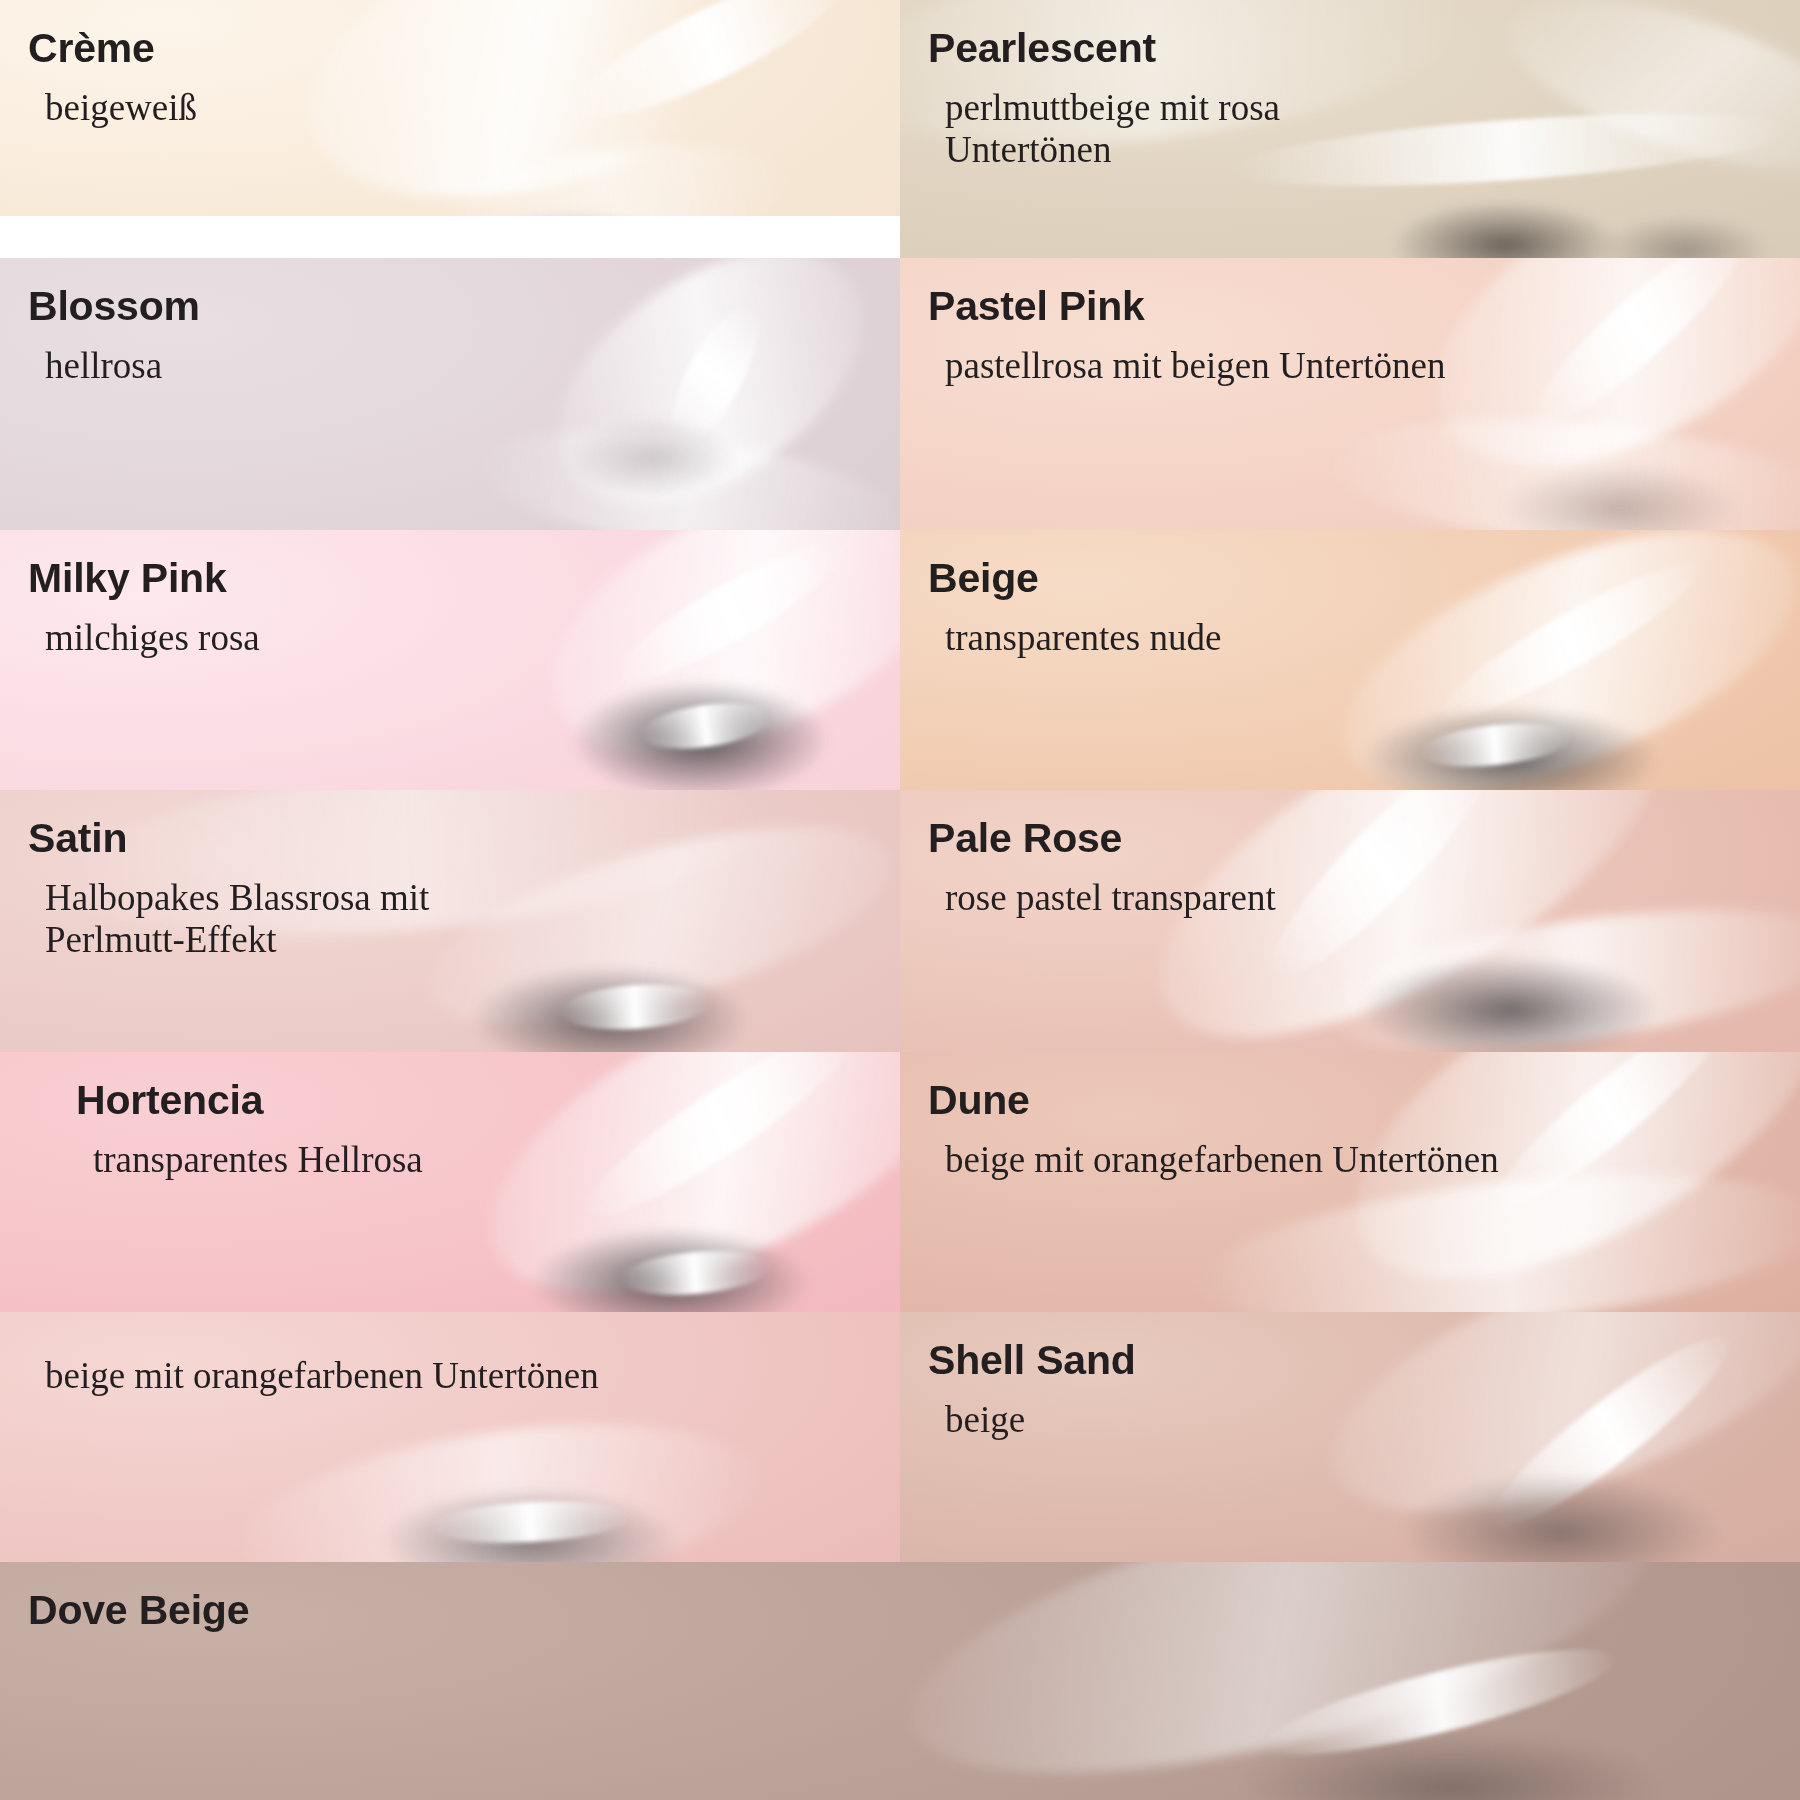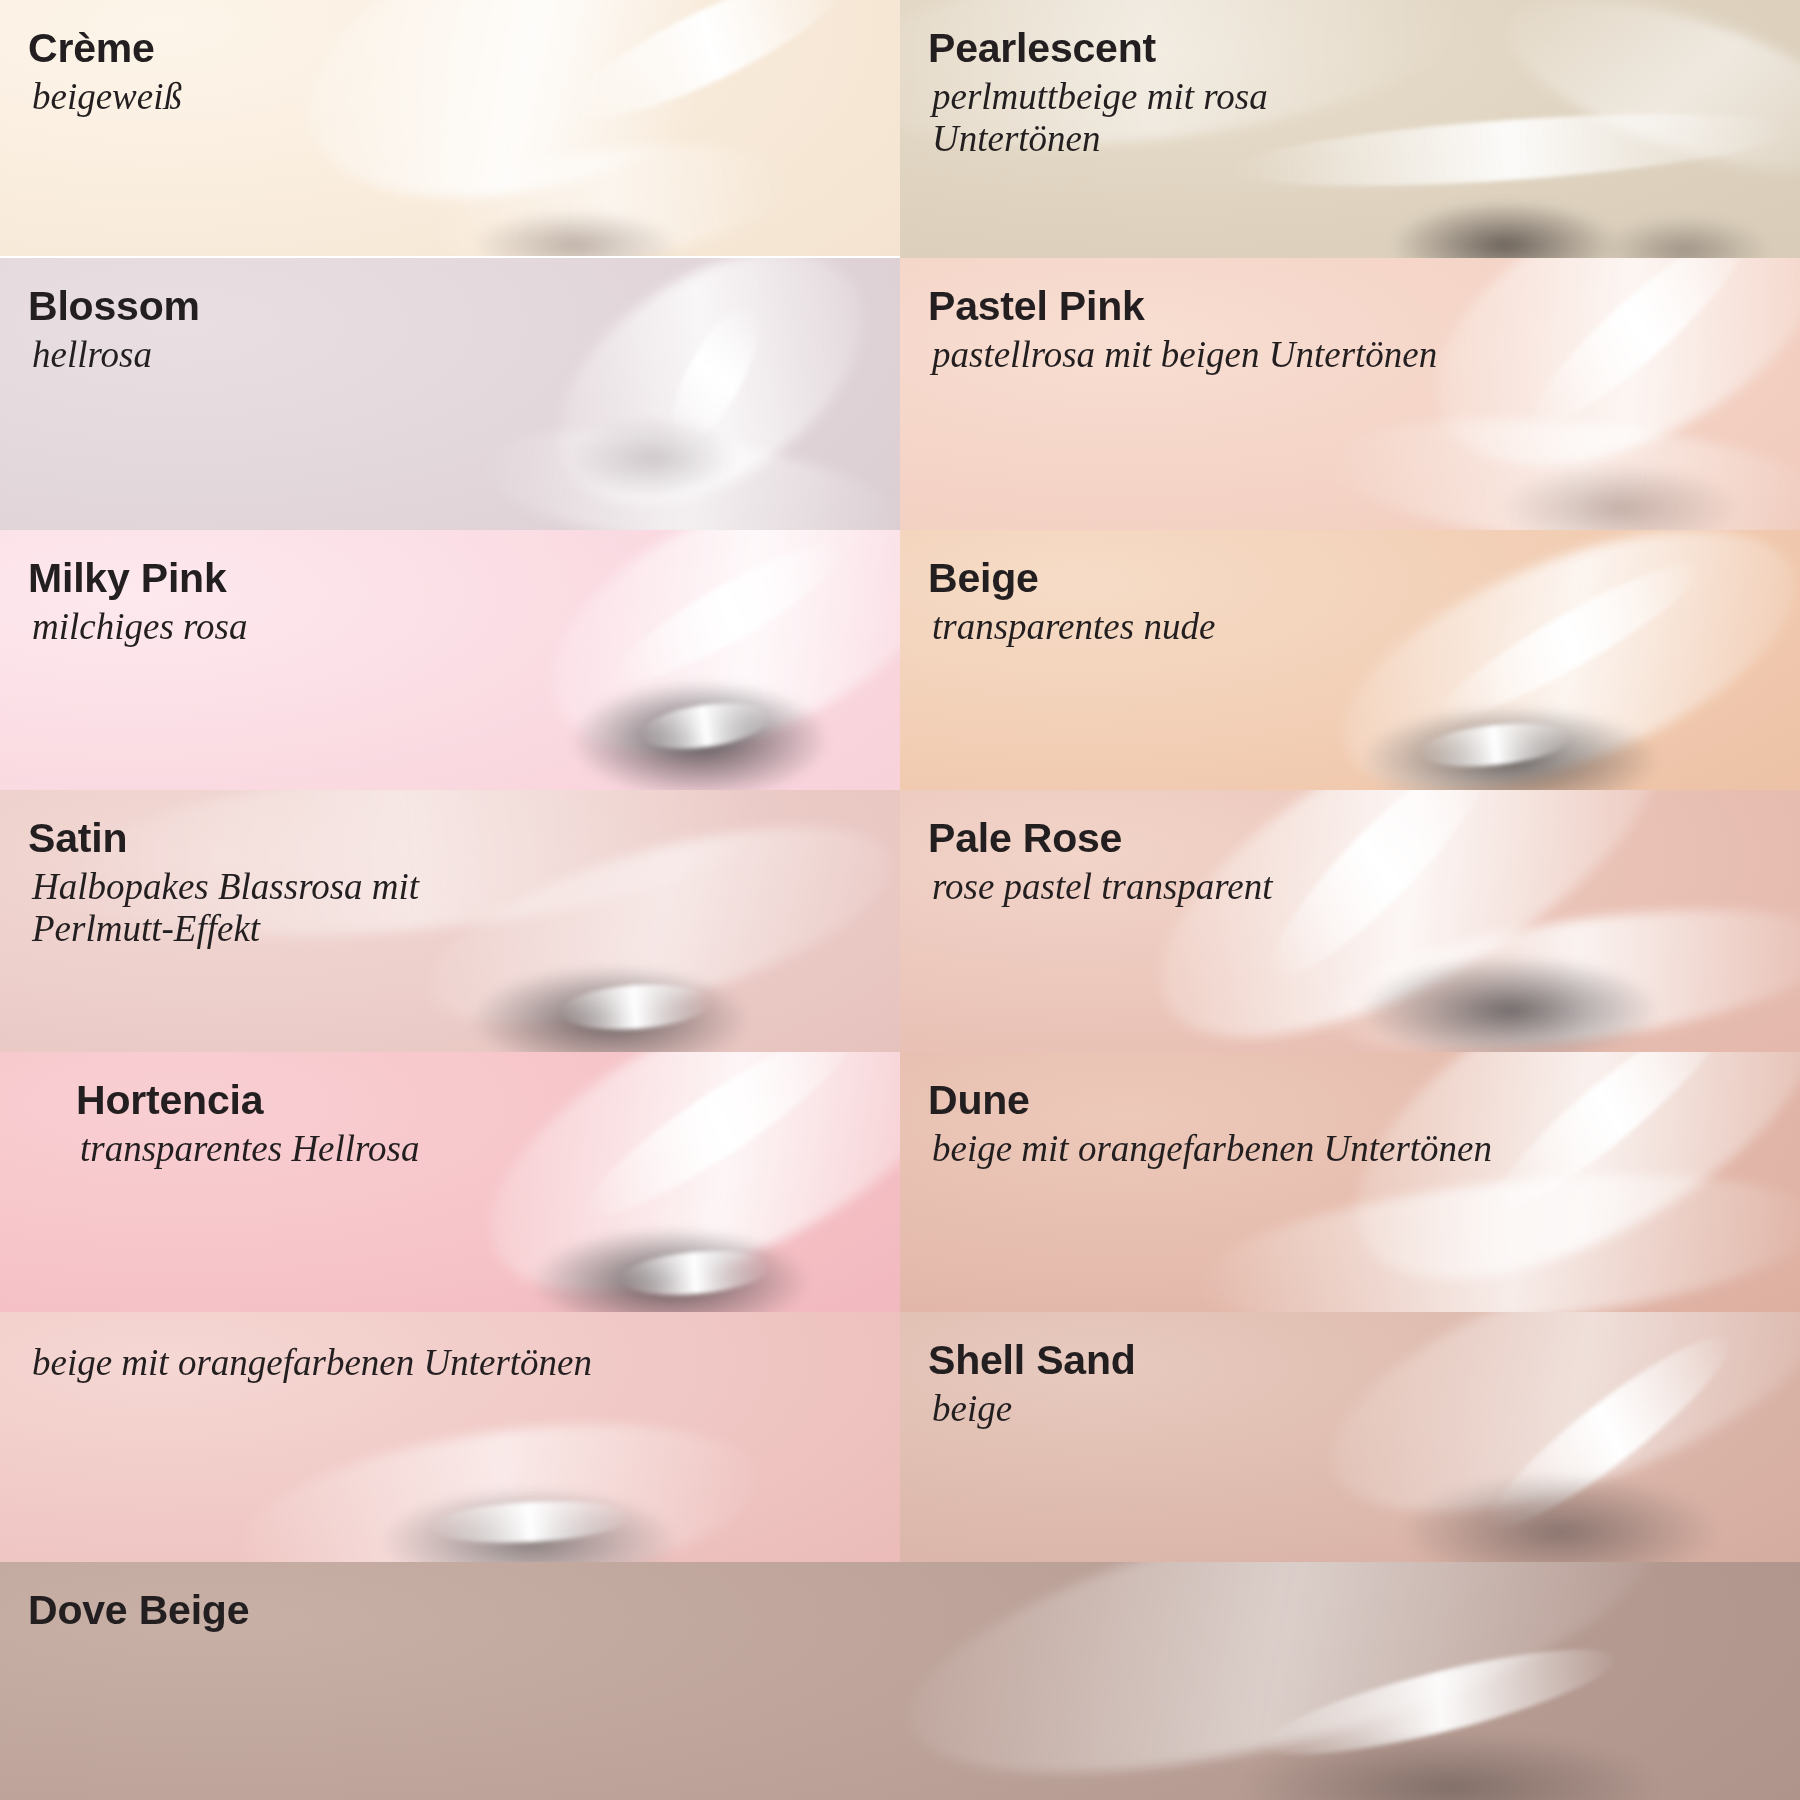--- a/index.html
+++ b/index.html
@@ -58,35 +58,34 @@
     font-family: "Liberation Sans", sans-serif;
     font-weight: bold;
     color: #231f20;
     font-size: 41px;
     line-height: 1.08;
     letter-spacing: -0.2px;
     margin: 0 0 6px 0;
   }
   .desc {
     font-family: "Liberation Serif", serif;
-    font-style: italic;
     color: #231f20;
     font-size: 37px;
     line-height: 1.14;
-    margin: 4px;
+    margin: 17px;
     max-width: 760px;
   }
   .wide .desc { max-width: 960px; }
 </style>
 </head>
 <body>
 
 <div id="grid">
 
-  <div class="swatch" style="left:0;top:0;width:900px;height:256px;">
+  <div class="swatch" style="left:0;top:0;width:900px;height:216px;">
     <div class="bg" style="background:
            radial-gradient(120% 180% at 18% 10%, #fdf5ea 0%, #f9ecdc 42%, #f2e0cc 100%);"></div>
     <div class="gloss">
       <div class="streak" style="left:300px;top:-80px;width:520px;height:260px;background:linear-gradient(120deg,rgba(255,255,255,0) 0%,rgba(255,255,255,.85) 45%,rgba(255,255,255,0) 75%);transform:rotate(-18deg);"></div>
       <div class="streak sharp" style="left:560px;top:10px;width:300px;height:70px;background:linear-gradient(100deg,rgba(255,255,255,0) 0%,#ffffff 50%,rgba(255,255,255,0) 100%);transform:rotate(-26deg);"></div>
       <div class="streak" style="left:430px;top:150px;width:360px;height:110px;background:linear-gradient(90deg,rgba(255,255,255,0),rgba(255,255,255,.55),rgba(255,255,255,0));transform:rotate(-8deg);"></div>
       <div class="blobdark" style="left:470px;top:210px;width:210px;height:70px;background:radial-gradient(closest-side,rgba(120,100,90,.45),rgba(120,100,90,0));"></div>
     </div>
     <div class="txt">
       <p class="name">Crème</p>

